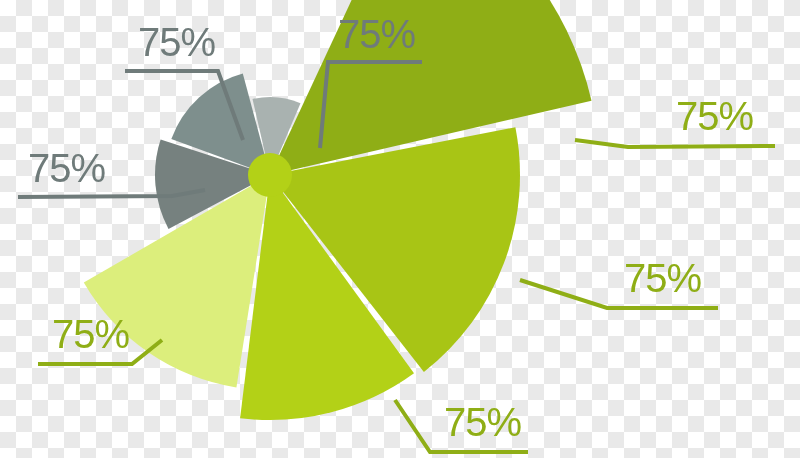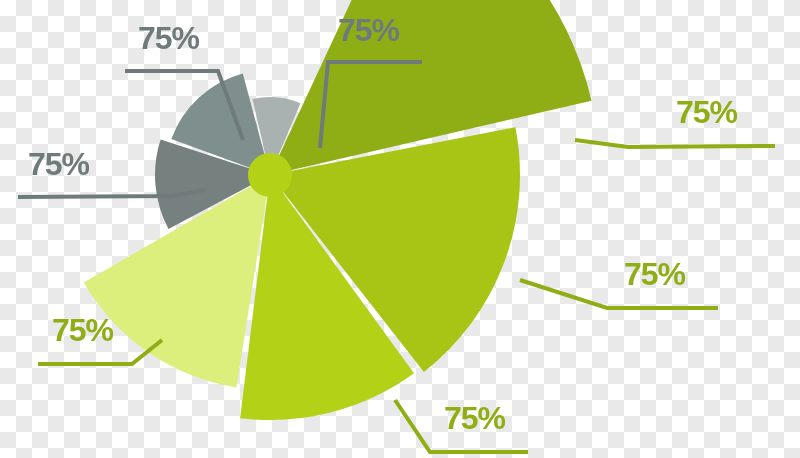--- a/index.html
+++ b/index.html
@@ -16,22 +16,22 @@
     background-image:
       linear-gradient(45deg,#e9e9e9 25%,transparent 25%,transparent 75%,#e9e9e9 75%),
       linear-gradient(45deg,#e9e9e9 25%,transparent 25%,transparent 75%,#e9e9e9 75%);
     background-size:32px 32px;
     background-position:0 0,16px 16px;
   }
   #chart{position:absolute;left:0;top:0;width:800px;height:458px;}
   .lbl{
     position:absolute;
     font-family:"Liberation Sans", sans-serif;
-    font-weight:bold;
-    font-size:32px;
+    font-weight:normal;
+    font-size:40px;
     letter-spacing:-1px;
     line-height:1;
     white-space:nowrap;
     -webkit-font-smoothing:antialiased;
   }
   .lbl.grey{color:#6f7b7a;}
   .lbl.green{color:#8fae16;}
 </style>
 </head>
 <body>

